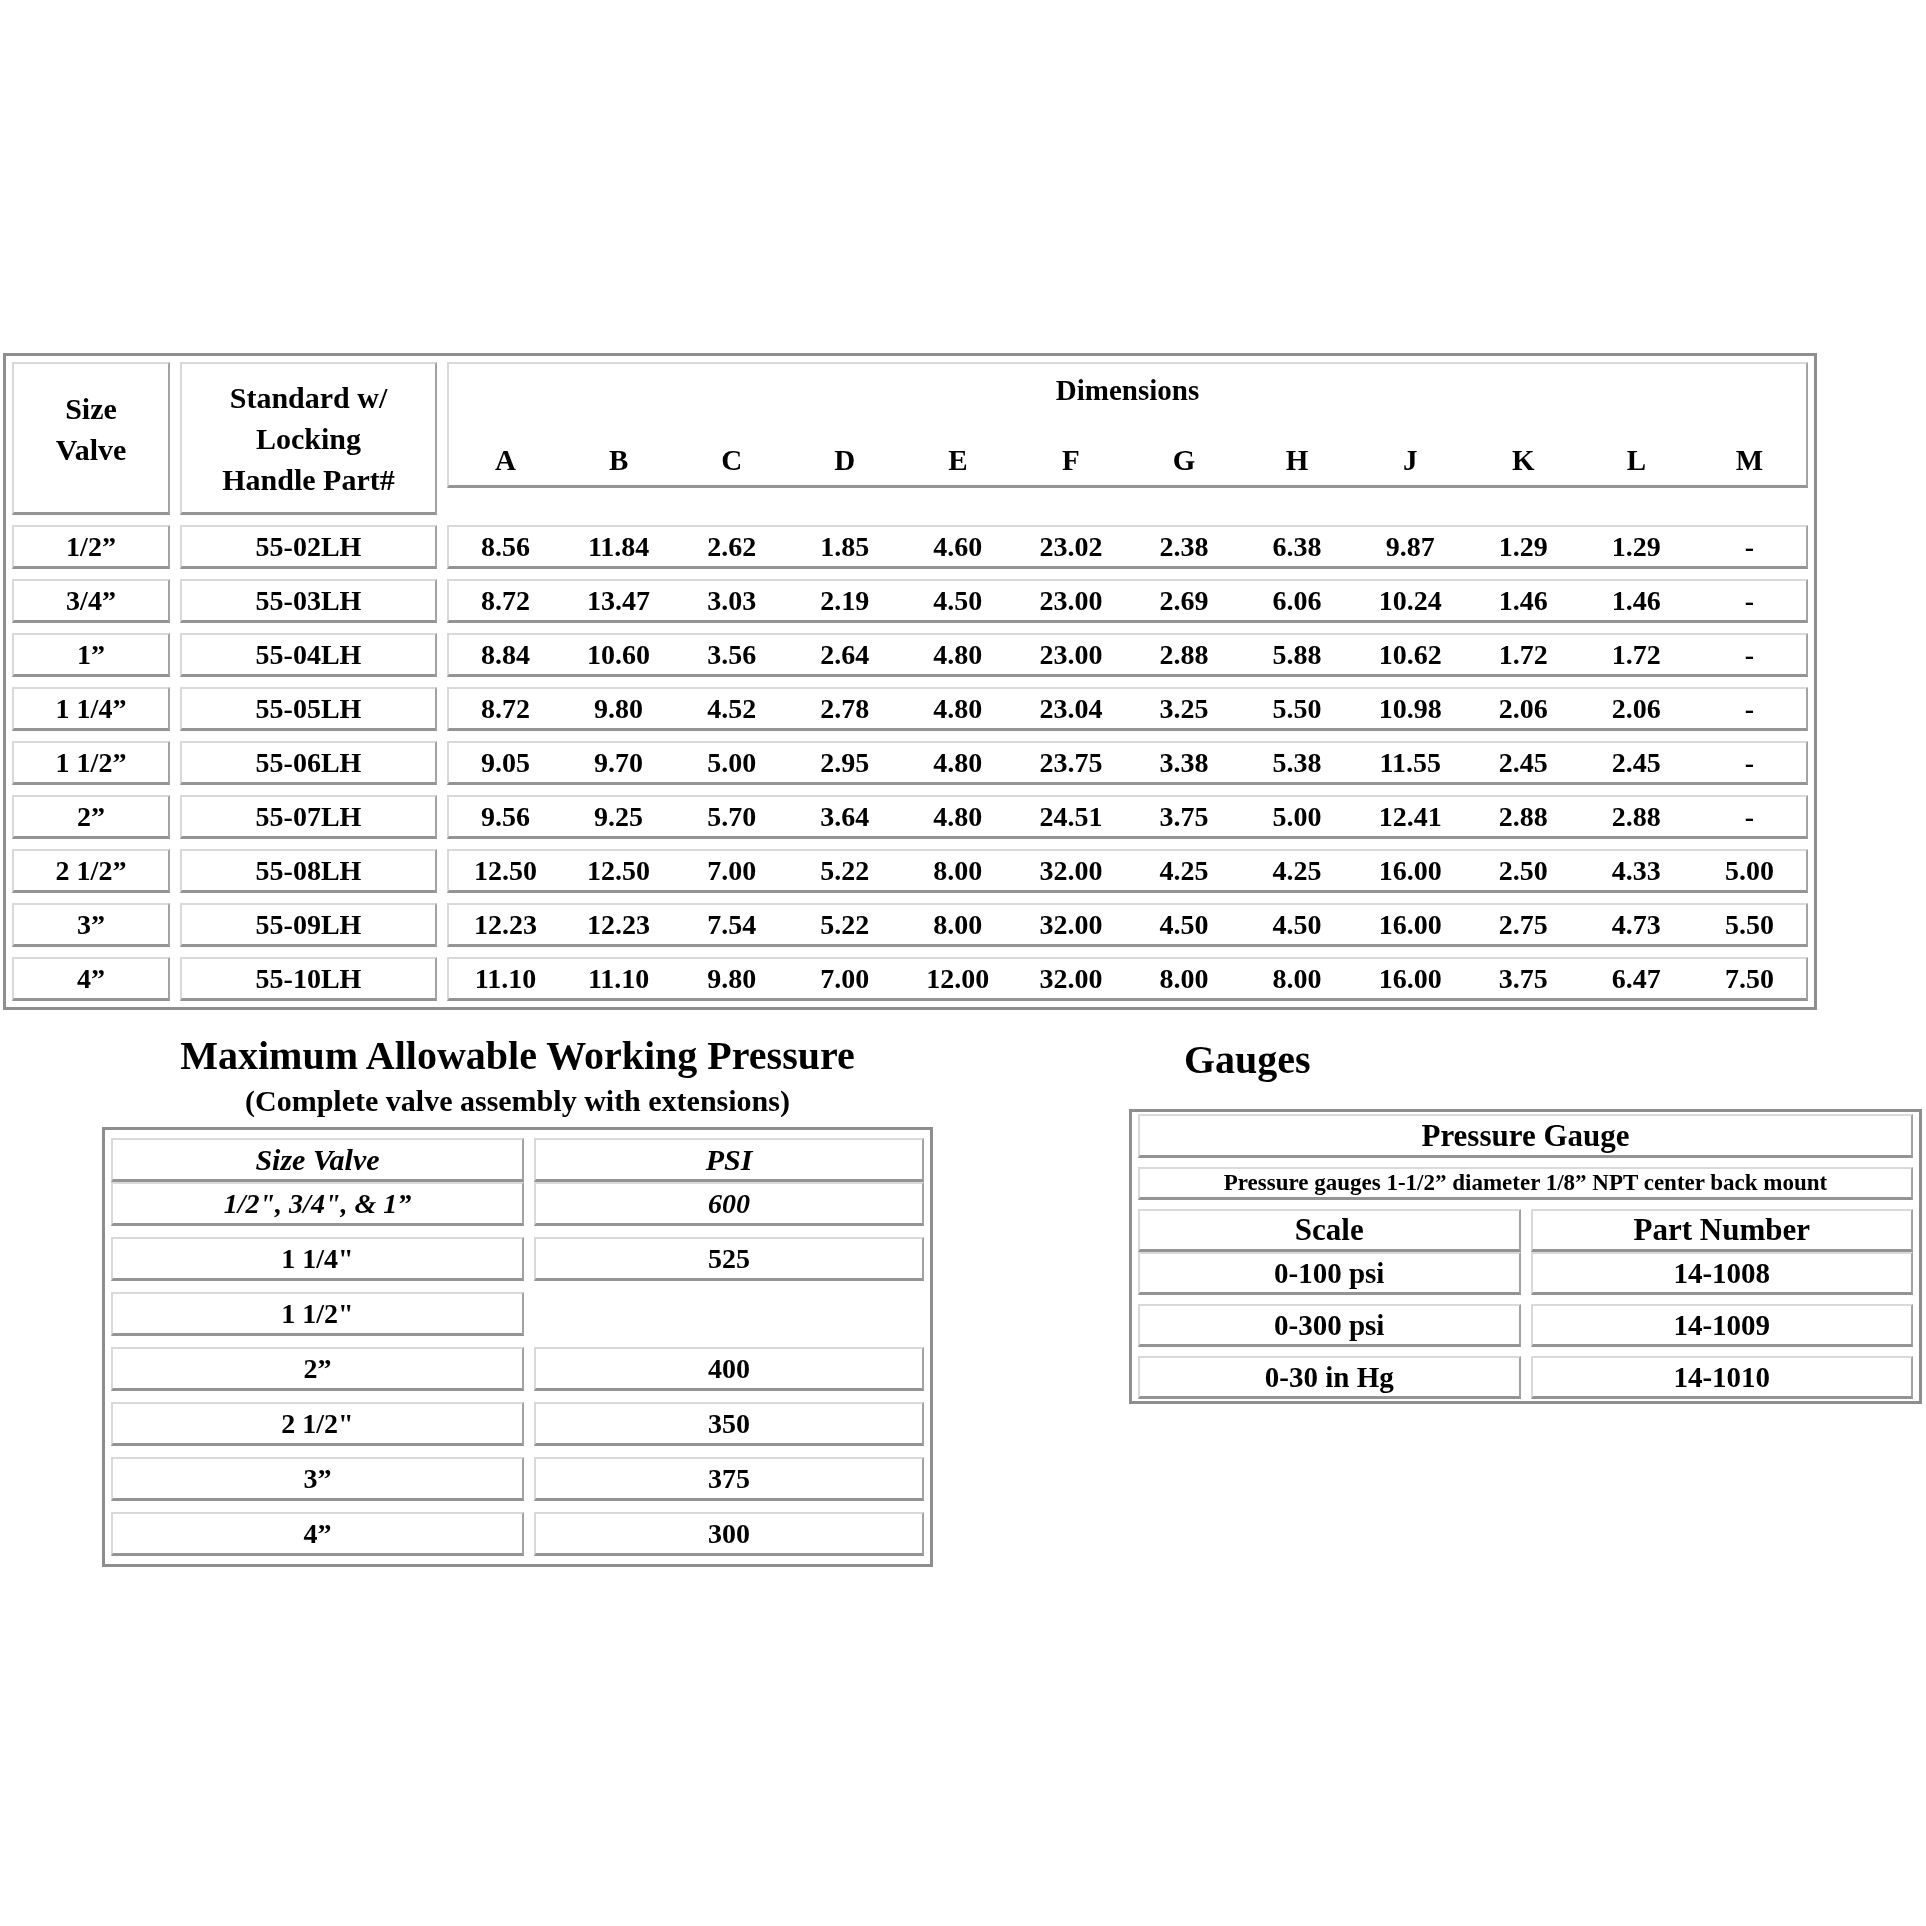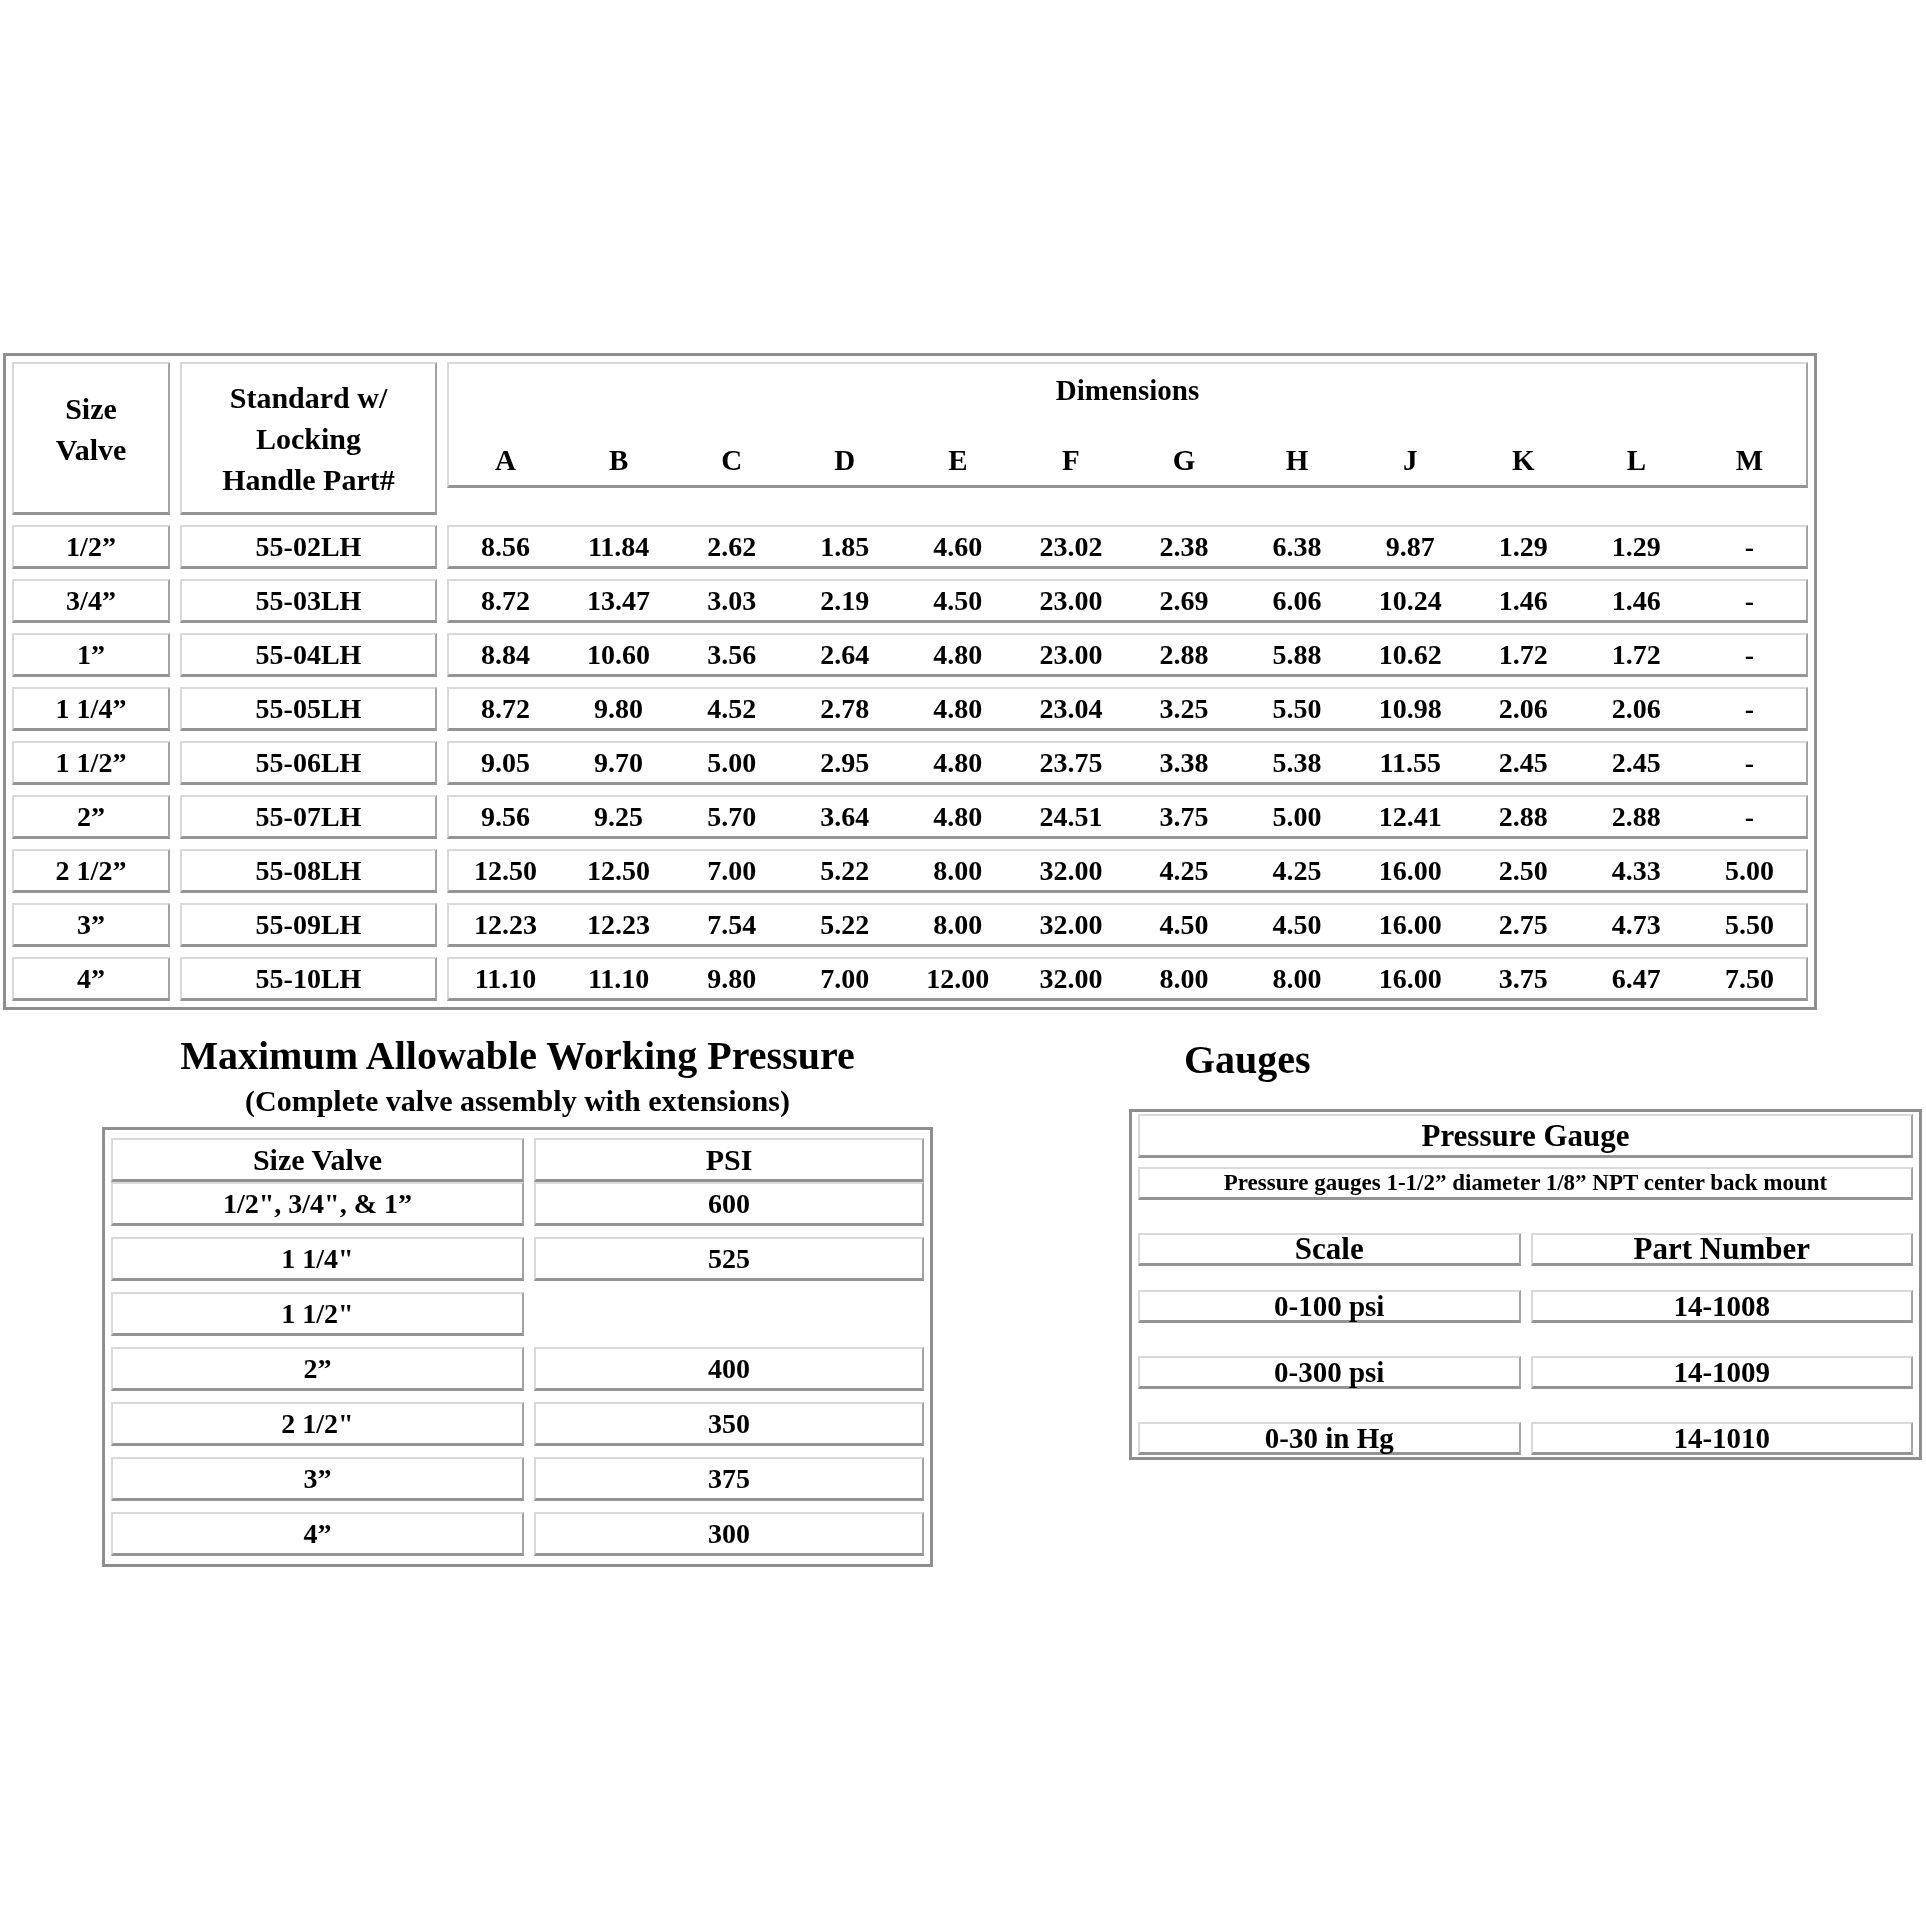--- a/index.html
+++ b/index.html
@@ -39,34 +39,34 @@
   .dims-title{font-size:29px;}
   .letters{display:grid;grid-template-columns:repeat(12,1fr);font-size:29px;}
   .dcell{height:44px;display:flex;align-items:center;justify-content:center;font-size:28px;}
   .c-dims-data{flex:1;height:44px;display:grid;grid-template-columns:repeat(12,1fr);align-items:center;font-size:28px;}
   
   .p-head{position:absolute;left:102px;top:1034px;width:831px;text-align:center;}
   .p-title{font-size:40px;line-height:44px;}
   .p-sub{font-size:30px;line-height:34px;margin-top:6px;}
   .p-table{left:102px;top:1127px;width:813px;padding:8px 6px;}
   .prow{display:flex;gap:10px;margin-top:11px;}
-  .prow:first-child{margin-top:0;}
+  .prow:first-child{margin-top:0;font-style:italic;}
   .p-c1{width:413px;}
   .p-c2{flex:1;}
   .pcell{height:44px;display:flex;align-items:center;justify-content:center;font-size:28px;}
   .phead{font-size:30px;}
   
   .g-title{position:absolute;left:1184px;top:1038px;font-size:40px;line-height:44px;}
   .g-table{left:1129px;top:1109px;width:775px;padding:2px 6px;}
   .grow{display:flex;gap:10px;margin-top:9px;}
   .grow:first-child{margin-top:0;}
   .g-full{flex:1;}
   .g-head{height:44px;display:flex;align-items:center;justify-content:center;font-size:31px;}
   .g-sub{height:33px;display:flex;align-items:center;justify-content:center;font-size:23px;}
-  .g-c{flex:1;height:33px;display:flex;align-items:center;justify-content:center;margin-top:24px;}
+  .g-c{flex:1;height:43px;display:flex;align-items:center;justify-content:center;}
   .g-colhead{font-size:31px;}
   .gcell{font-size:29px;}
 </style>
 </head>
 <body>
 
 <section class="tbl main-table">
   <div class="mrow header-row">
     <div class="cell c-size hcell">
       <span>Size</span>

